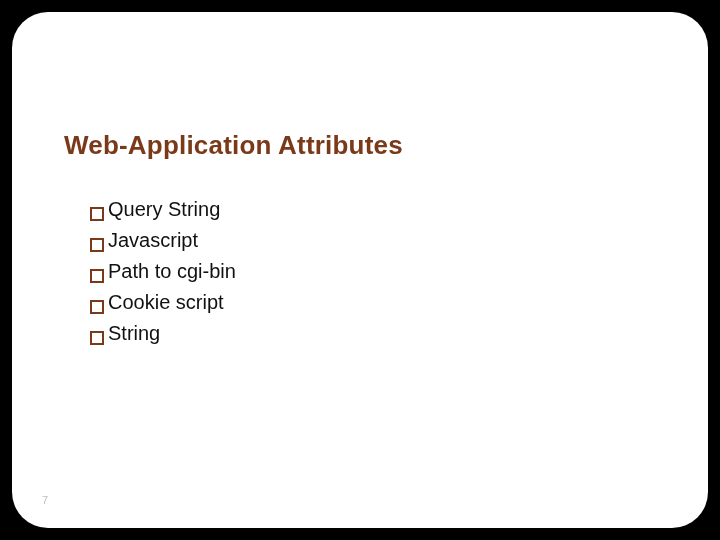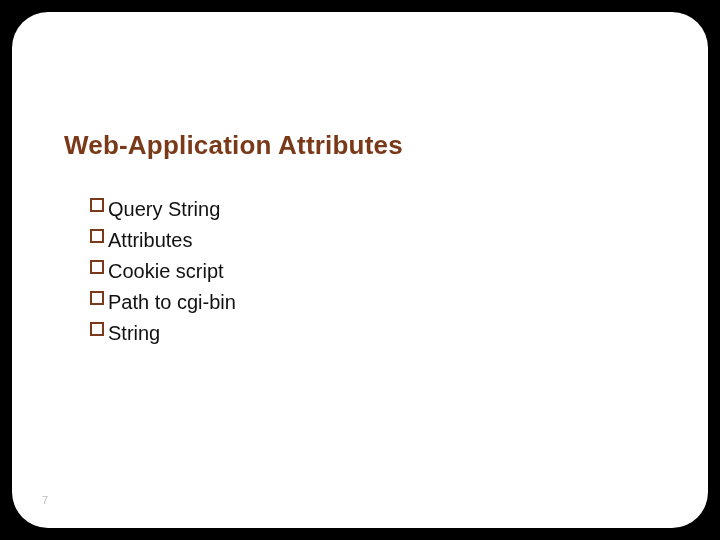--- a/index.html
+++ b/index.html
@@ -19,21 +19,21 @@
     letter-spacing: 0.2px;
     color: #7a3a1a;
     font-family: "Arial Black", Arial, sans-serif;
   }
   .list {
     position: absolute;
     left: 78px; top: 186px;
   }
   .item {
     display: flex;
-    align-items: flex-start;
+    align-items: flex-end;
     gap: 2px;
     margin-bottom: 8px;
     font-size: 20px;
     color: #111;
   }
   .bullet {
     width: 14px; height: 14px;
     border: 2px solid #7a3a1a;
     display: inline-block;
     flex-shrink: 0;
@@ -51,29 +51,29 @@
 
 <div class="slide">
   <div class="title">Web-Application Attributes</div>
   <div class="list">
     <div class="item">
       <span class="bullet"></span>
       <span>Query String</span>
     </div>
     <div class="item">
       <span class="bullet"></span>
-      <span>Attributes</span>
+      <span>Javascript</span>
+    </div>
+    <div class="item">
+      <span class="bullet"></span>
+      <span>Path to cgi-bin</span>
     </div>
     <div class="item">
       <span class="bullet"></span>
       <span>Cookie script</span>
-    </div>
-    <div class="item">
-      <span class="bullet"></span>
-      <span>Path to cgi-bin</span>
     </div>
     <div class="item">
       <span class="bullet"></span>
       <span>String</span>
     </div>
   </div>
   <div class="pagecount">7</div>
 </div>
 
 </body></html>

